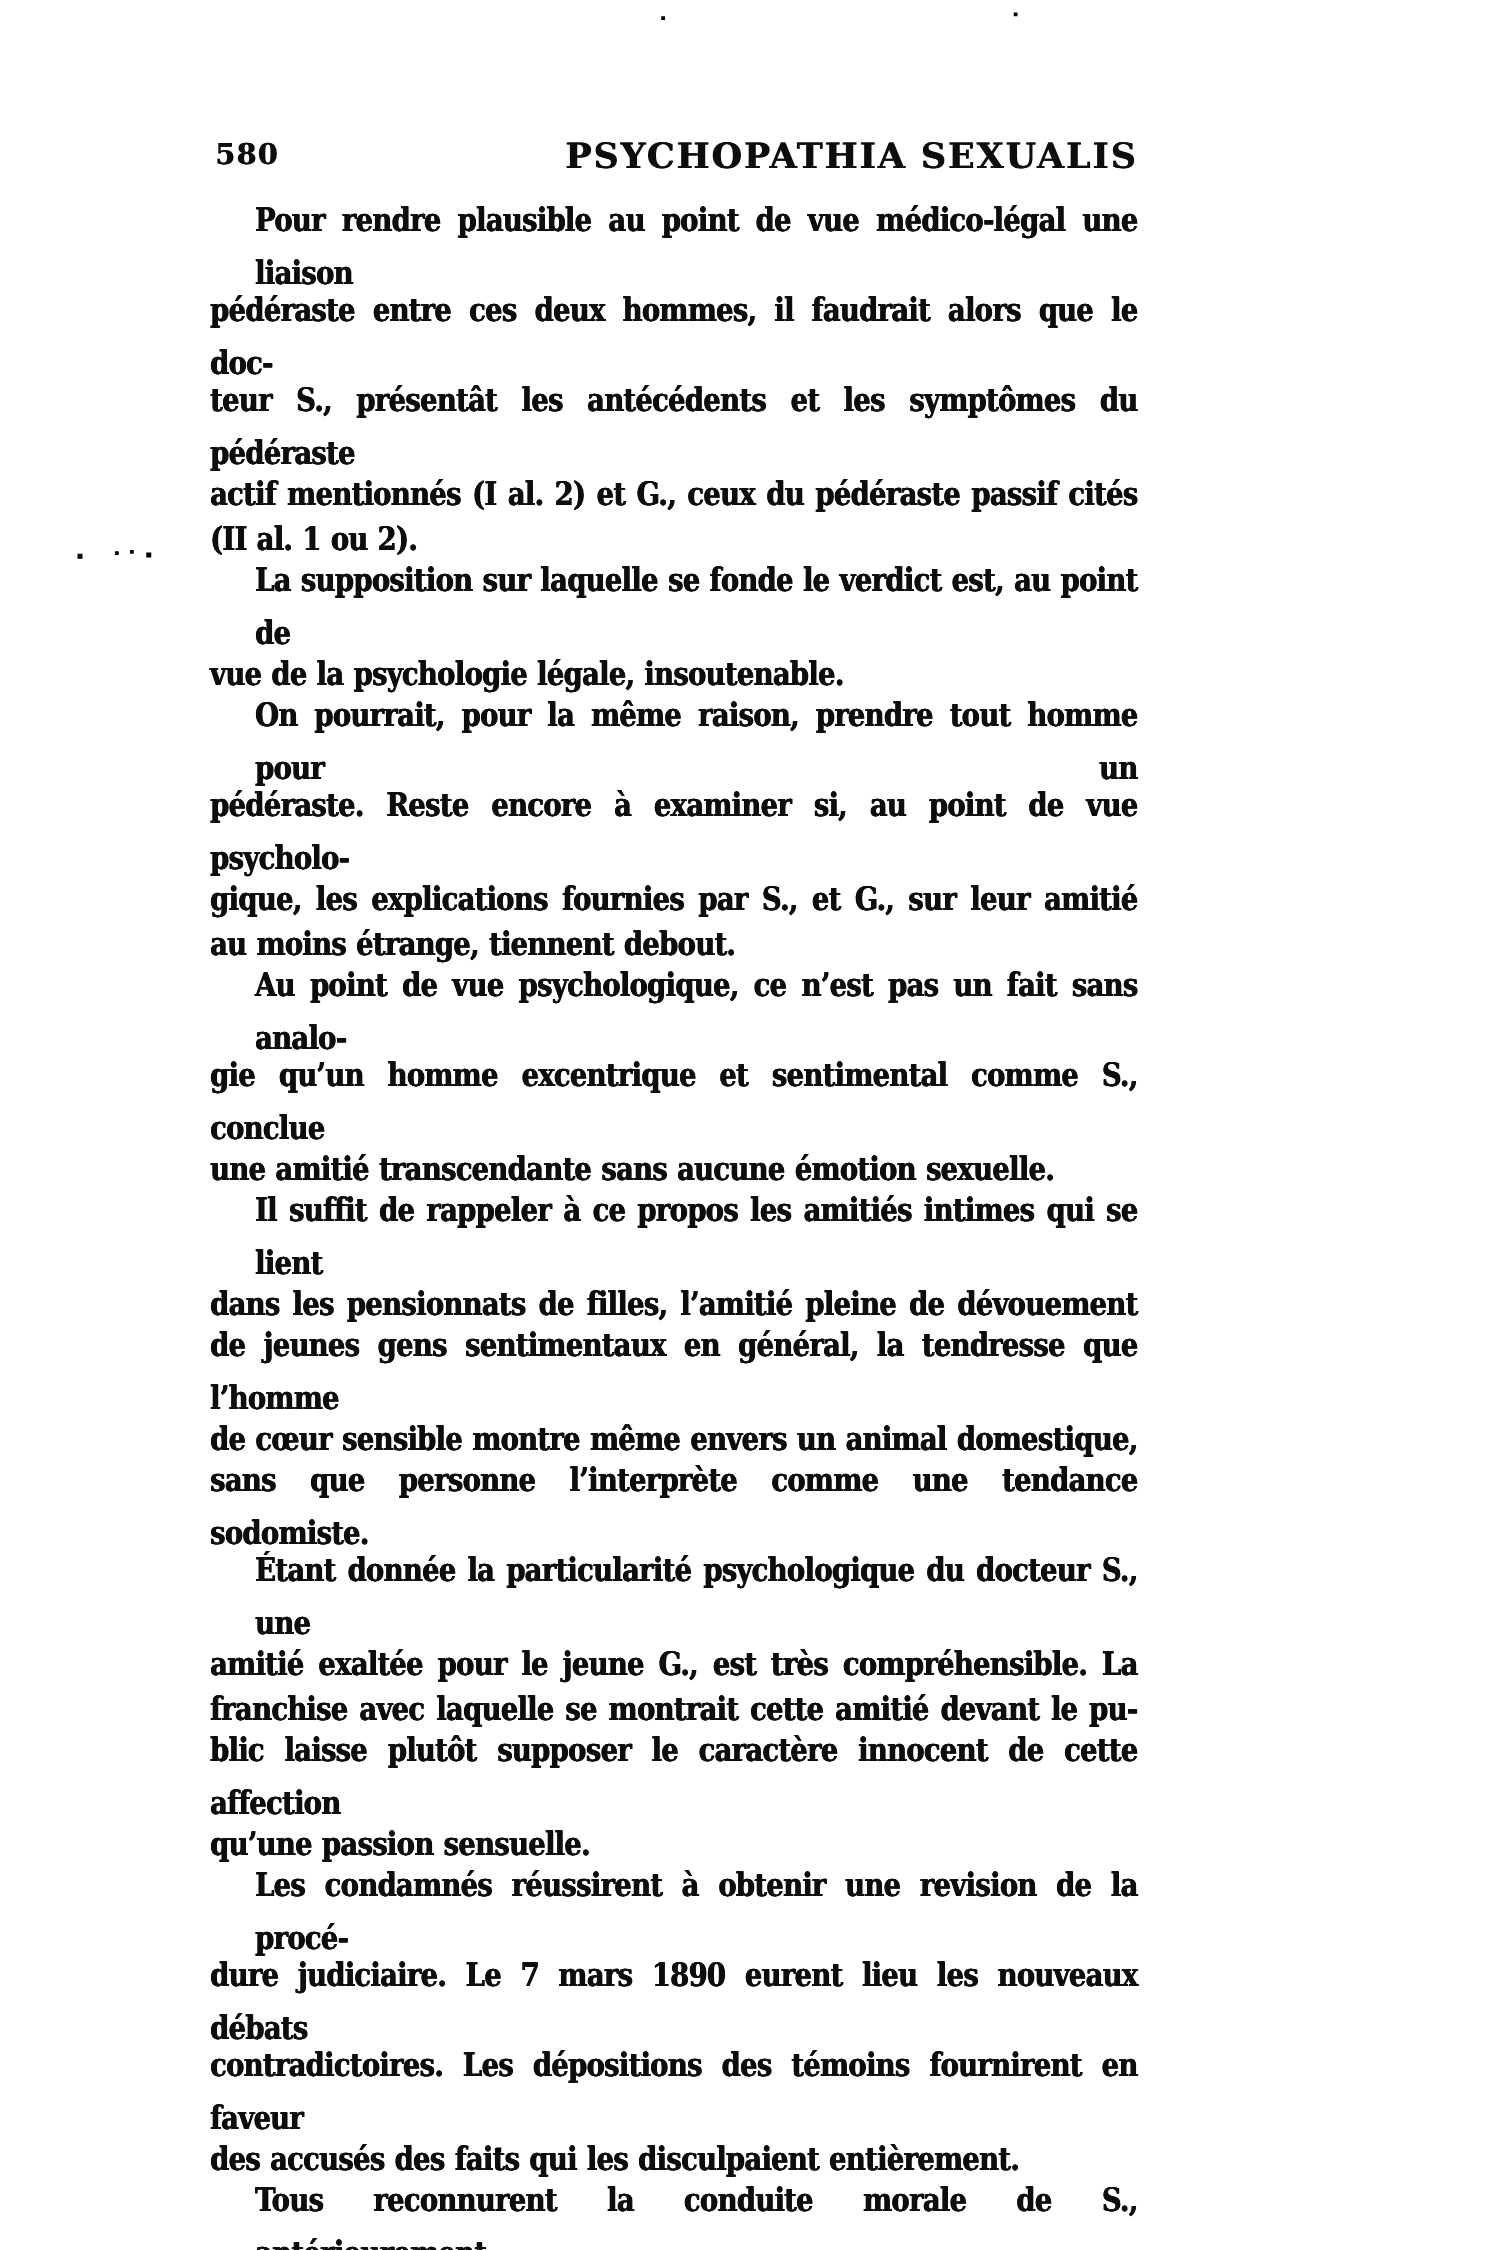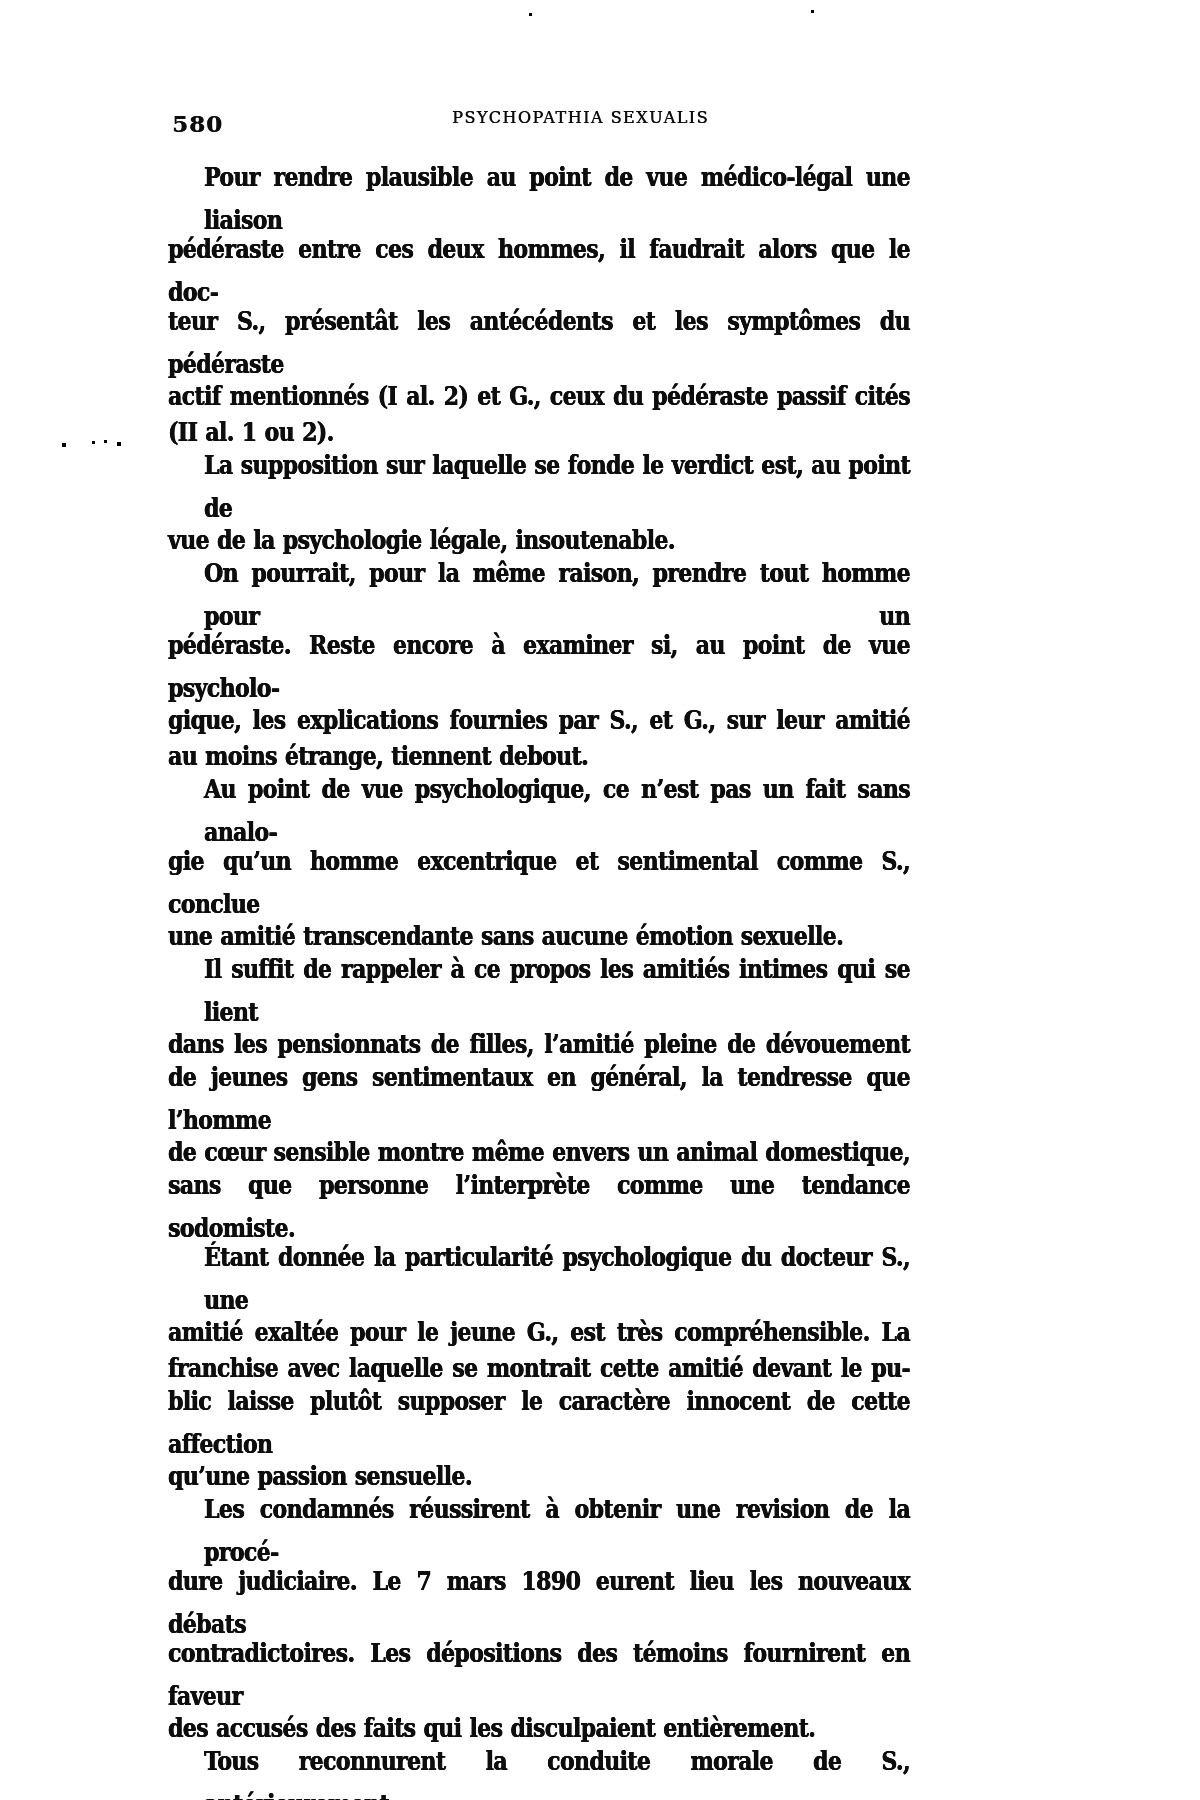--- a/index.html
+++ b/index.html
@@ -22,22 +22,22 @@
     top: 110px;
     font-size: 23px;
     font-weight: 700;
     letter-spacing: 1px;
     text-shadow: 0.5px 0 0 currentColor;
   }
   .running-title {
     position: absolute;
     left: 452px;
     top: 108px;
-    font-size: 16px;
-    font-weight: 400;
+    font-size: 28px;
+    font-weight: 700;
     letter-spacing: 1.5px;
     text-shadow: 0.5px 0 0 currentColor;
     white-space: nowrap;
   }
   .body-text {
     position: absolute;
     left: 168px;
     top: 162px;
     width: 742px;
     font-size: 22px;

